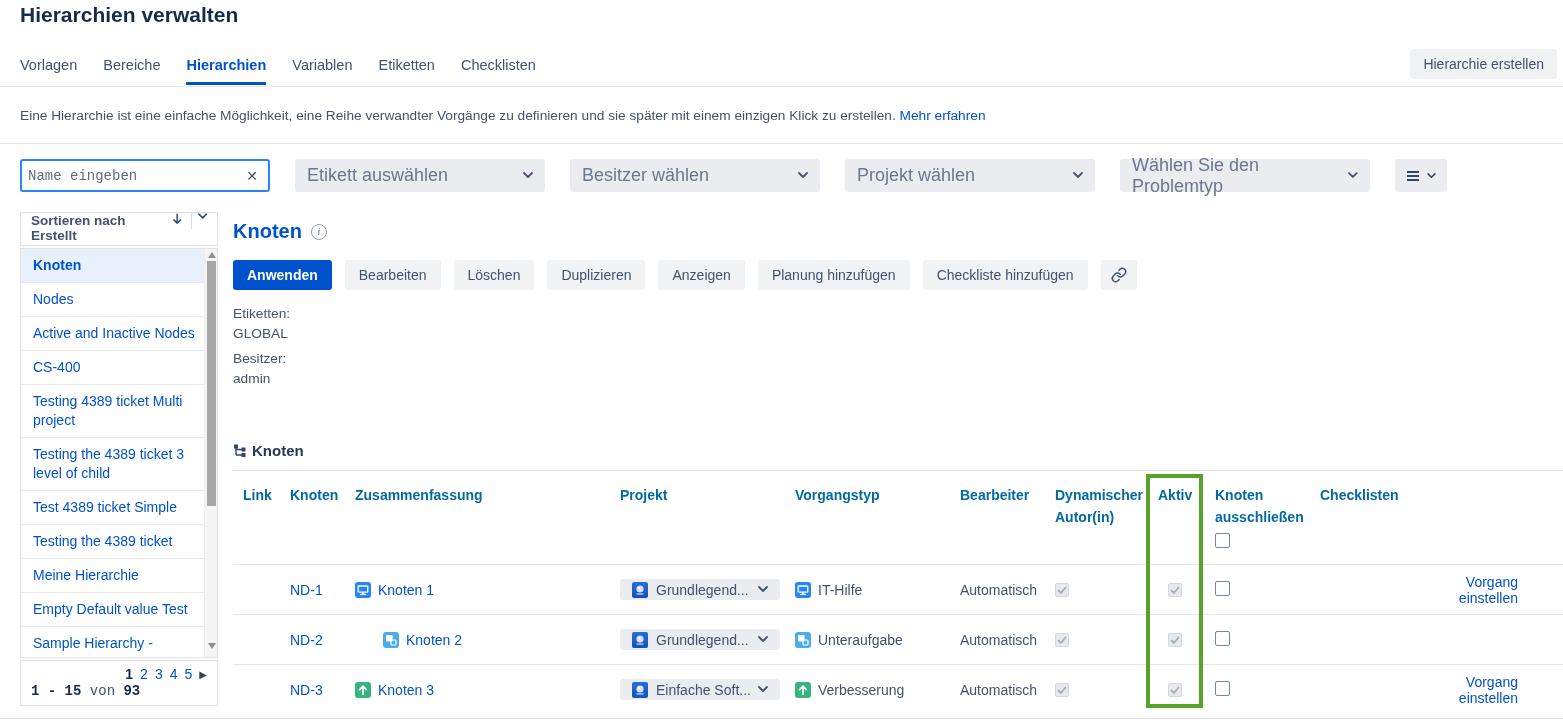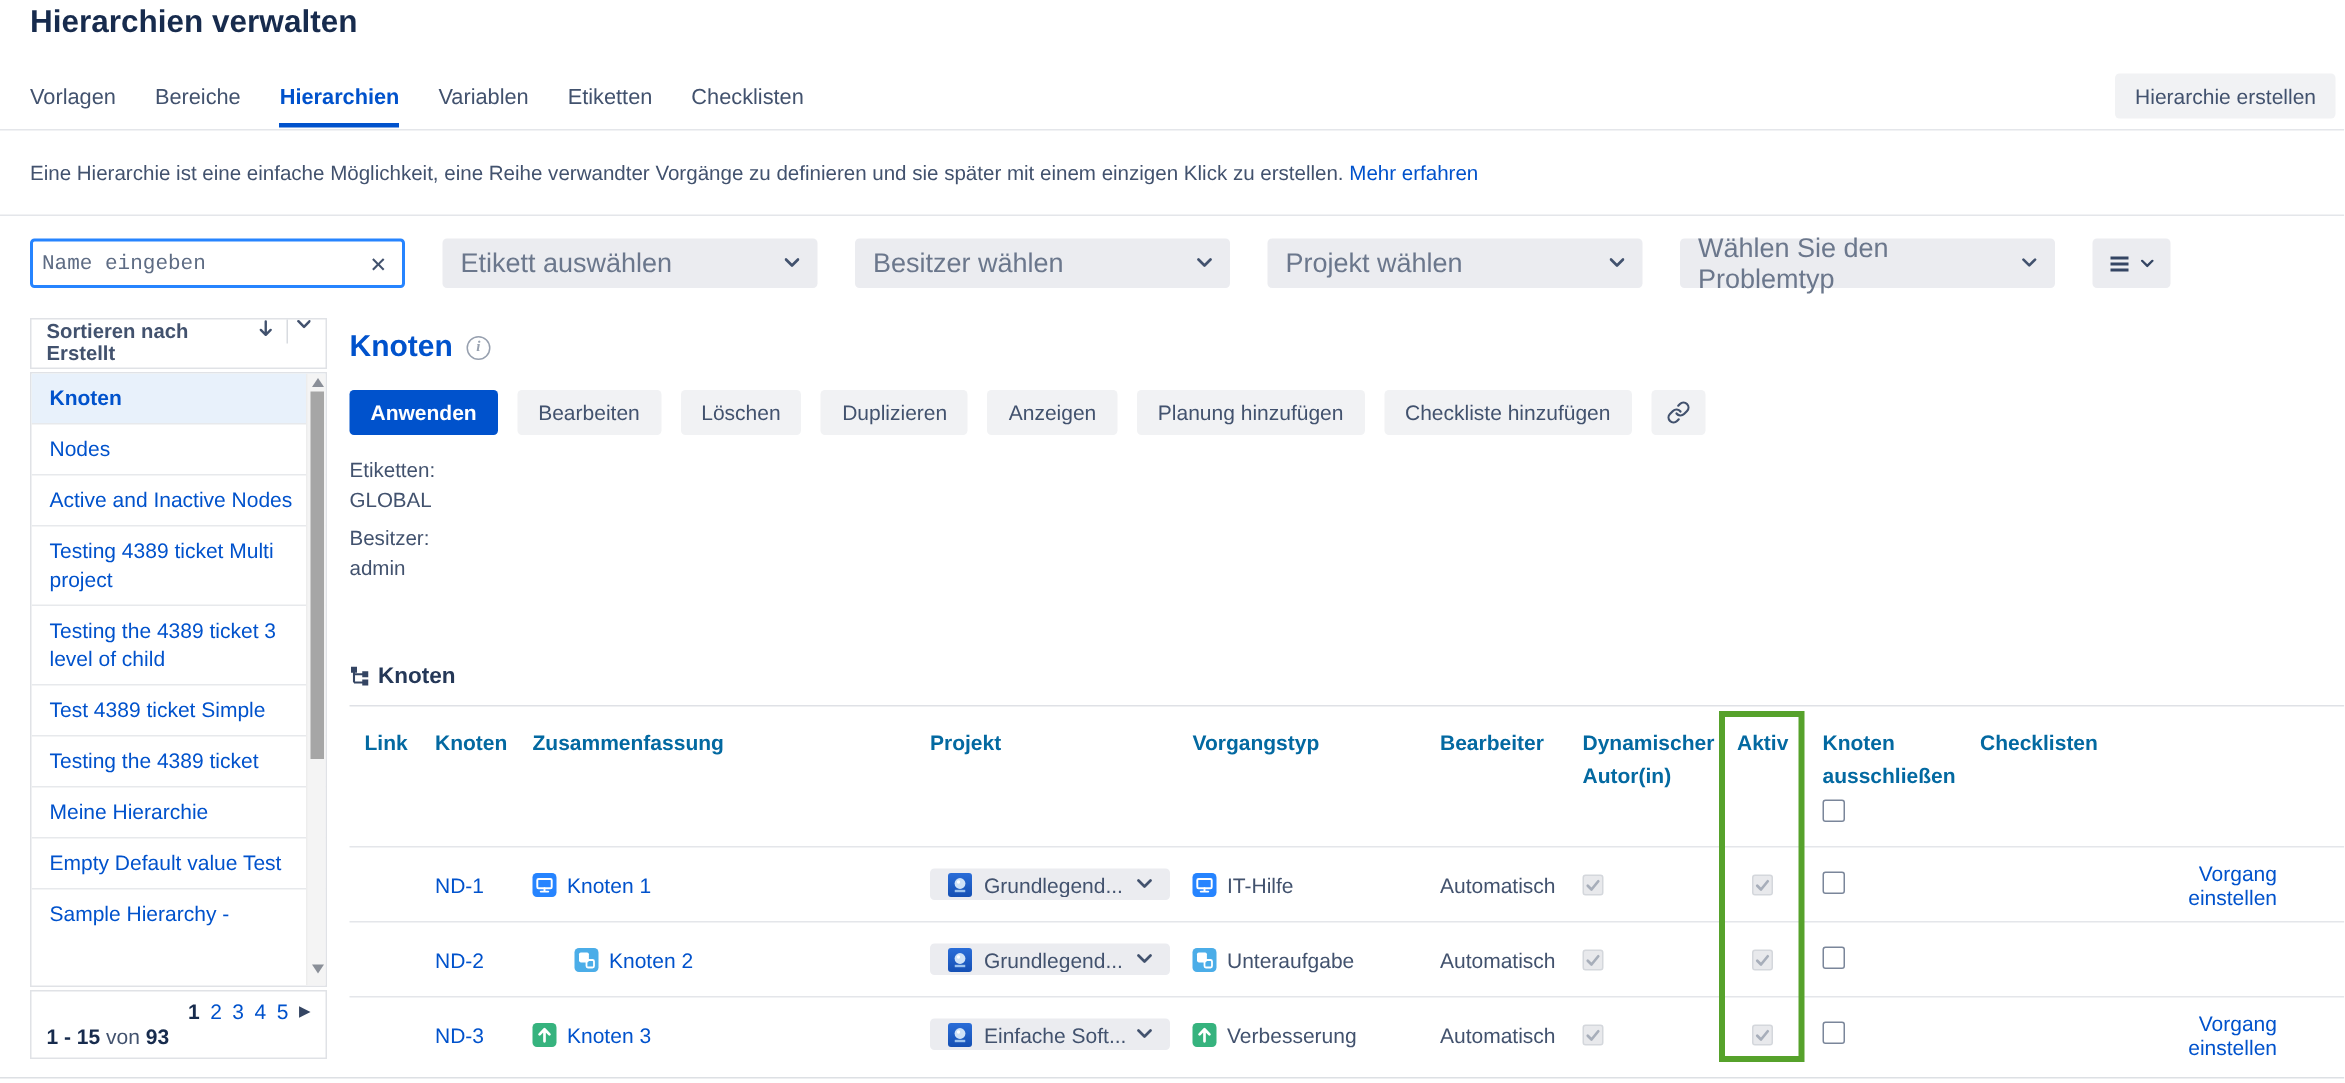--- a/index.html
+++ b/index.html
@@ -42,21 +42,21 @@
   .vscroll { position:absolute; top:0; right:0; bottom:0; width:13px; background:#f4f4f4; border-left:1px solid #ededed; }
   .vscroll .thumb { position:absolute; top:12px; left:2px; width:9px; height:245px; background:#a6a6a6; cursor:pointer; }
   .arr { position:absolute; left:3px; width:0; height:0; border-left:4px solid transparent; border-right:4px solid transparent; cursor:pointer; }
   .arr.up { top:3px; border-bottom:6px solid #8a8f98; }
   .arr.down { bottom:8px; border-top:6px solid #8a8f98; }
   .pagination-box { margin-top:2px; border:1px solid #e0e2e6; background:#fff; padding:5px 10px 6px; }
   .pages { display:flex; justify-content:flex-end; align-items:center; gap:7px; font-size:14px; }
   .pages .cur { font-weight:700; color:#172b4d; }
   .pages a { color:#0052cc; text-decoration:none; cursor:pointer; }
   .next-arrow { font-size:10px; color:#344563; cursor:pointer; }
-  .range-line { font-size:14px; color:#42526e; margin-top:1px; }
+  .range-line { font-size:14px; color:#42526e; margin-top:1px;font-family:Liberation Mono, monospace; }
   .range-line b { color:#172b4d; }
 
   
   .main { position:absolute; left:233px; top:212px; right:0; }
   .detail-head { display:flex; align-items:center; gap:9px; margin-top:8px; }
   .detail-title { font-size:20px; font-weight:600; color:#0052cc; }
   .info-i { width:16px; height:16px; border:1.5px solid #97a0af; border-radius:50%; color:#97a0af; font-size:10px; font-weight:700;
     display:inline-flex; align-items:center; justify-content:center; font-family:"Liberation Serif", serif; font-style:italic; cursor:pointer; }
   .btn-row { display:flex; gap:13px; margin-top:17px; }
   .btn { height:30px; padding:0 14px; border:none; border-radius:3px; font-family:inherit; font-size:14px; color:#42526e; background:#f1f2f4; display:flex; align-items:center; cursor:pointer; }
@@ -165,20 +165,21 @@
         </svg>
       <span class="sort-div"></span>
       <svg width="10" height="7" viewBox="0 0 10 7">
           <path d="M1 1l4 4 4-4" fill="none" stroke="#42526e" stroke-width="1.8" stroke-linecap="round" stroke-linejoin="round"></path>
         </svg>
     </div>
     <div class="hier-list">
       <div class="hier-item selected">Knoten</div>
       <div class="hier-item">Nodes</div>
       <div class="hier-item">Active and Inactive Nodes</div>
+      <div class="hier-item">CS-400</div>
       <div class="hier-item">Testing 4389 ticket Multi project</div>
       <div class="hier-item">Testing the 4389 ticket 3 level of child</div>
       <div class="hier-item">Test 4389 ticket Simple</div>
       <div class="hier-item">Testing the 4389 ticket</div>
       <div class="hier-item">Meine Hierarchie</div>
       <div class="hier-item">Empty Default value Test</div>
       <div class="hier-item">Sample Hierarchy -</div>
       <div class="vscroll">
         <span class="arr up"></span>
         <span class="thumb"></span>

